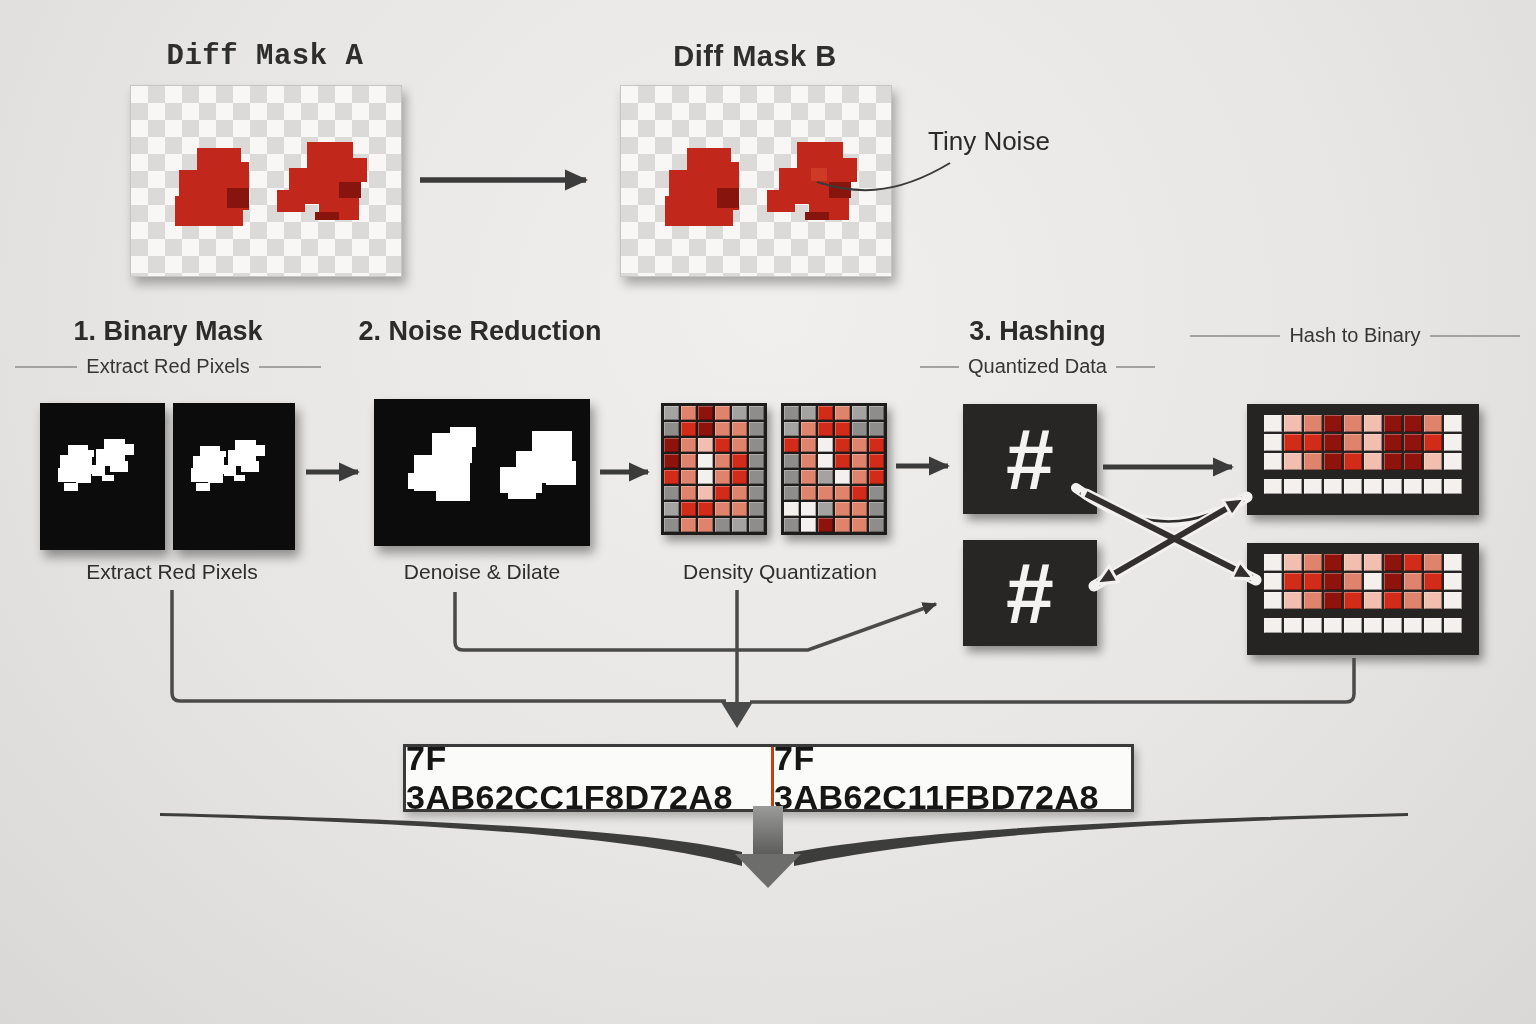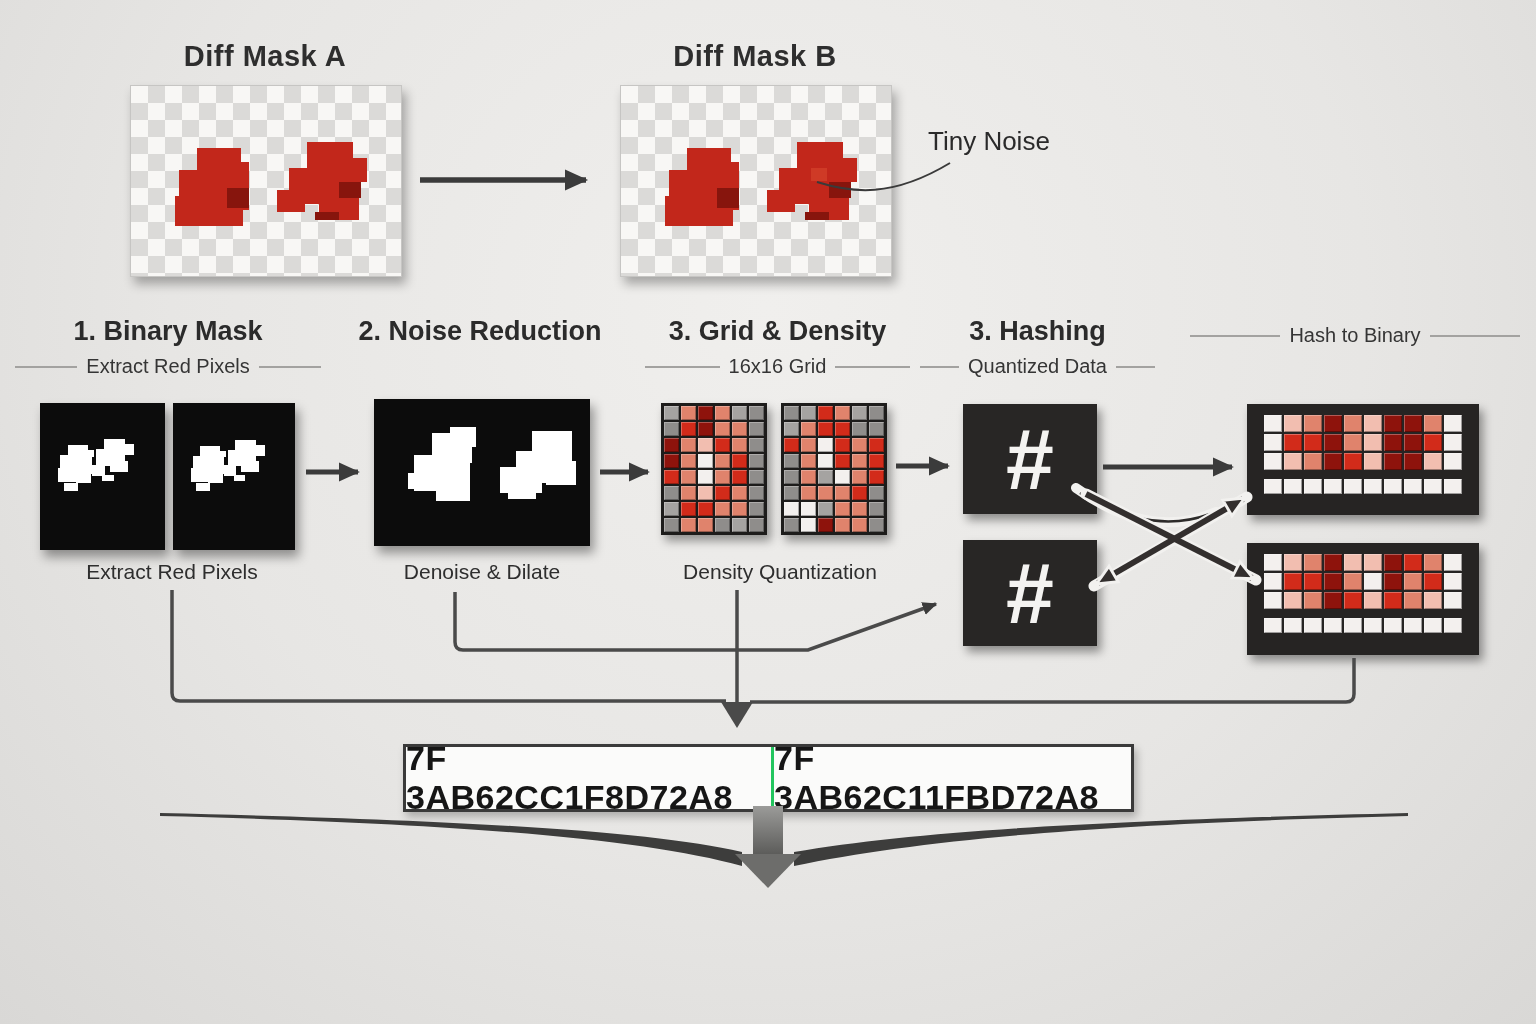--- a/index.html
+++ b/index.html
@@ -52,21 +52,21 @@
   .fp .cg-cell{width:18px;height:17px;
     box-shadow:inset 1px 1px 0 rgba(255,255,255,.30), inset -1px -1px 0 rgba(0,0,0,.35);}
   .fp .cg-row:last-child{margin-top:9px;}
   .fp .cg-row:last-child .cg-cell{height:15px;}
 
   
   .hash-strings{display:flex;border:3px solid #3a3a3a;background:#fbfbfa;
     box-shadow:3px 5px 8px rgba(0,0,0,.25);}
   .hash-cell{display:flex;align-items:center;justify-content:center;
     font-size:34px;font-weight:600;color:#161616;letter-spacing:.5px;}
-  .hash-cell:first-child{border-right:3px solid #22c55e;}
+  .hash-cell:first-child{border-right:3px solid #c2410c;}
 
   
   .footer-title{font-size:41px;font-weight:700;color:#333;text-align:center;letter-spacing:.3px;}
 </style>
 </head>
 <body>
 
 <div class="canvas">
 
   <svg class="abs" style="left:0;top:0;z-index:3;pointer-events:none;" width="1536" height="1024" viewBox="0 0 1536 1024">
@@ -105,21 +105,21 @@
     <path d="M737,590 L737,703" stroke="#4a4a4a" stroke-width="3.5" fill="none"></path>
     <path d="M1354,658 L1354,694 Q1354,702 1346,702 L750,702" stroke="#4a4a4a" stroke-width="3.5" fill="none"></path>
     <polygon points="721,702 753,702 737,728" fill="#4a4a4a"></polygon>
 
     <path d="M160,816 C450,823 640,838 742,866 L742,852 C645,830 455,820 160,813 Z" fill="#3d3d3c"></path>
     <path d="M1408,816 C1118,823 928,838 794,866 L794,852 C923,830 1113,820 1408,813 Z" fill="#3d3d3c"></path>
     <rect x="753" y="806" width="30" height="50" fill="url(#stemg)"></rect>
     <polygon points="735,854 801,854 768,888" fill="#6d6d6b"></polygon>
   </svg>
 
-  <div class="abs mask-title" style="left:130px;top:40px;width:270px;">Diff Mask A</div>
+  <div class="abs mask-title" style="left:130px;top:40px;width:270px;font-family:Liberation Mono, monospace;">Diff Mask A</div>
   <div class="abs checker" style="left:130px;top:85px;width:270px;height:190px;">
     <svg width="270" height="190" viewBox="0 0 270 190" shape-rendering="crispEdges">
       <g id="red-blobs" fill="#c2271b">
         <rect x="66" y="62" width="44" height="28"></rect>
           <rect x="48" y="84" width="70" height="40"></rect>
         <rect x="44" y="110" width="44" height="30"></rect>
           <rect x="80" y="122" width="32" height="18"></rect>
         <rect x="96" y="76" width="22" height="14"></rect>
         <rect x="176" y="56" width="46" height="30"></rect>
           <rect x="158" y="82" width="64" height="36"></rect>
@@ -145,26 +145,20 @@
 
   <div class="abs" style="left:15px;top:316px;width:306px;">
     <div class="stage-title">1. Binary Mask</div>
     <div class="stage-sub">
         <span>Extract Red Pixels</span>
       </div>
   </div>
   <div class="abs" style="left:335px;top:316px;width:290px;">
     <div class="stage-title">2. Noise Reduction</div>
   </div>
-  <div class="abs" style="left:645px;top:316px;width:265px;">
-    <div class="stage-title">3. Grid &amp; Density</div>
-    <div class="stage-sub">
-        <span>16x16 Grid</span>
-      </div>
-  </div>
   <div class="abs" style="left:920px;top:316px;width:235px;">
     <div class="stage-title">3. Hashing</div>
     <div class="stage-sub">
         <span>Quantized Data</span>
       </div>
   </div>
   <div class="abs" style="left:1190px;top:316px;width:330px;">
     <div class="stage-sub">
         <span>Hash to Binary</span>
       </div>

